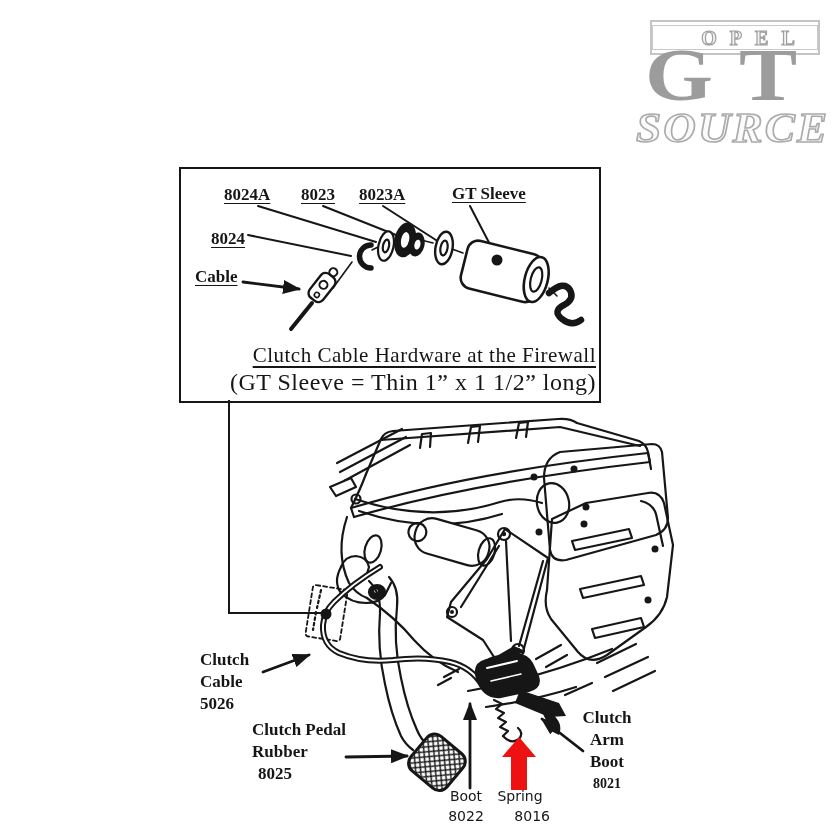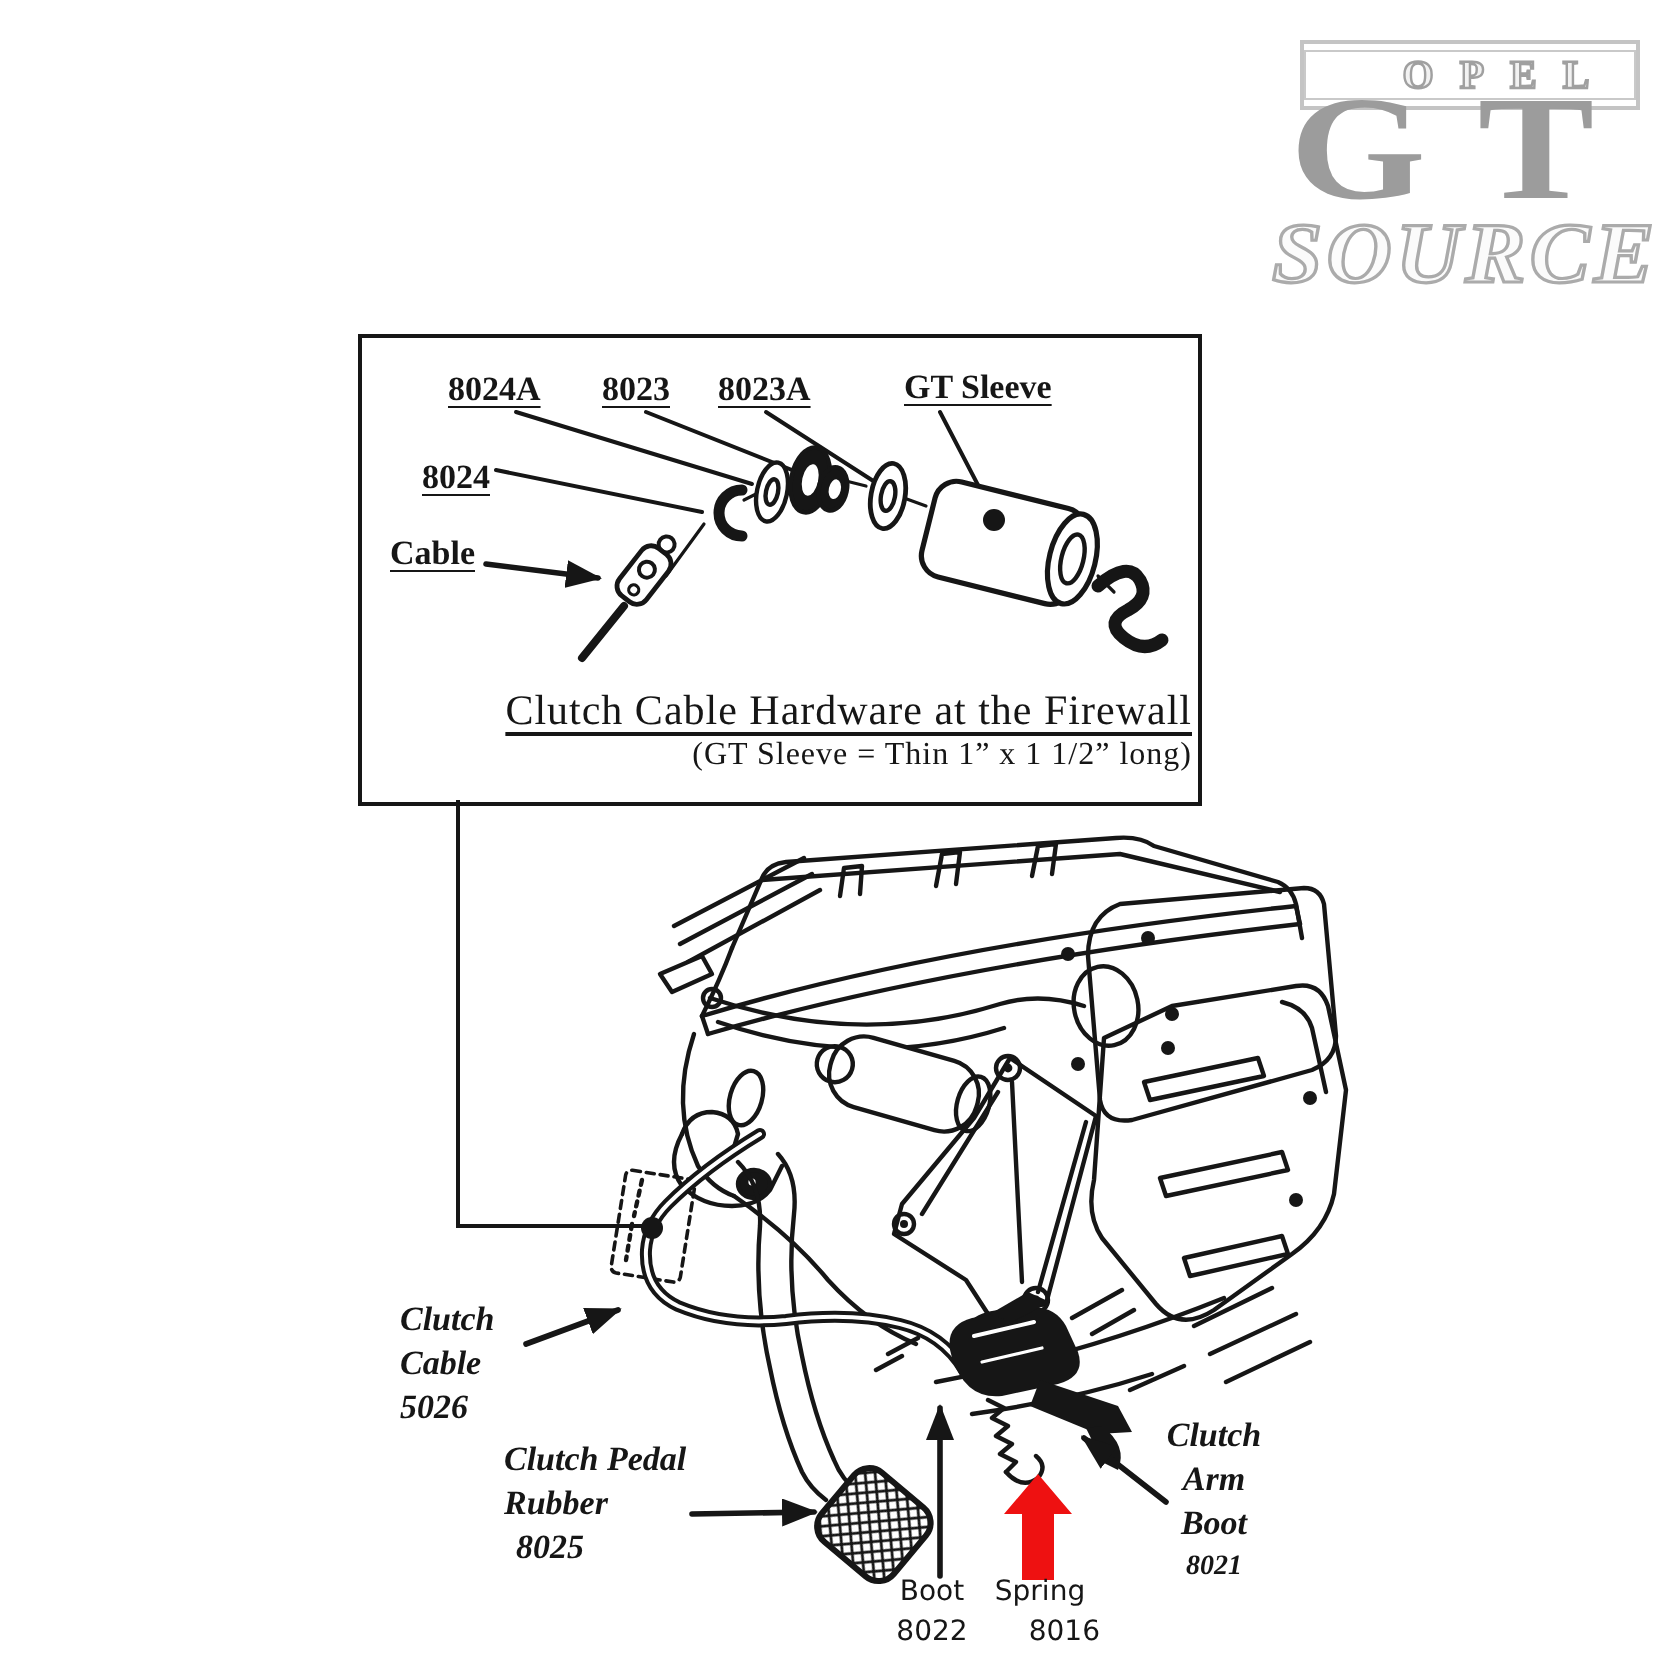--- a/index.html
+++ b/index.html
@@ -19,24 +19,24 @@
             letter-spacing:22px;color:#9c9c9c;transform:scaleX(1.18);transform-origin:left top;}
   .source-text{left:636px;top:106px;font-style:italic;font-weight:bold;font-size:43px;line-height:1;
             letter-spacing:2px;color:#fbfbfb;-webkit-text-stroke:1.6px #ababab;transform:scaleX(1.05);transform-origin:left top;}
 
   
   .inset-frame{left:179px;top:167px;width:418px;height:232px;border:2.5px solid #161616;}
   .part-label{font-weight:bold;font-size:17px;line-height:1;text-decoration:underline;
               text-underline-offset:3px;white-space:nowrap;}
   .cap{width:414px;left:182px;text-align:right;font-size:21px;line-height:1.15;letter-spacing:.5px;white-space:nowrap;}
   .cap1{top:343px;text-decoration:underline;text-underline-offset:4px;}
-  .cap2{top:369px;font-size:16px;}
+  .cap2{top:369px;font-size:24px;}
 
   
-  .callout{font-weight:bold;font-size:17px;line-height:22px;white-space:nowrap;font-style:italic;}
+  .callout{font-weight:bold;font-size:17px;line-height:22px;white-space:nowrap;}
   .callout span{display:block;}
   .lbl-clutch-cable{left:200px;top:649px;}
   .lbl-pedal-rubber{left:252px;top:719px;}
   .lbl-arm-boot{left:572px;top:707px;width:70px;text-align:center;}
   .lbl-arm-boot .num{font-size:14px;}
   .sans-callout{font-family:"DejaVu Sans",sans-serif;font-size:14px;font-weight:normal;
               line-height:20px;text-align:center;white-space:nowrap;}
   .lbl-boot{left:441px;top:786px;width:50px;}
   .lbl-spring{left:490px;top:786px;width:60px;}
 </style>

